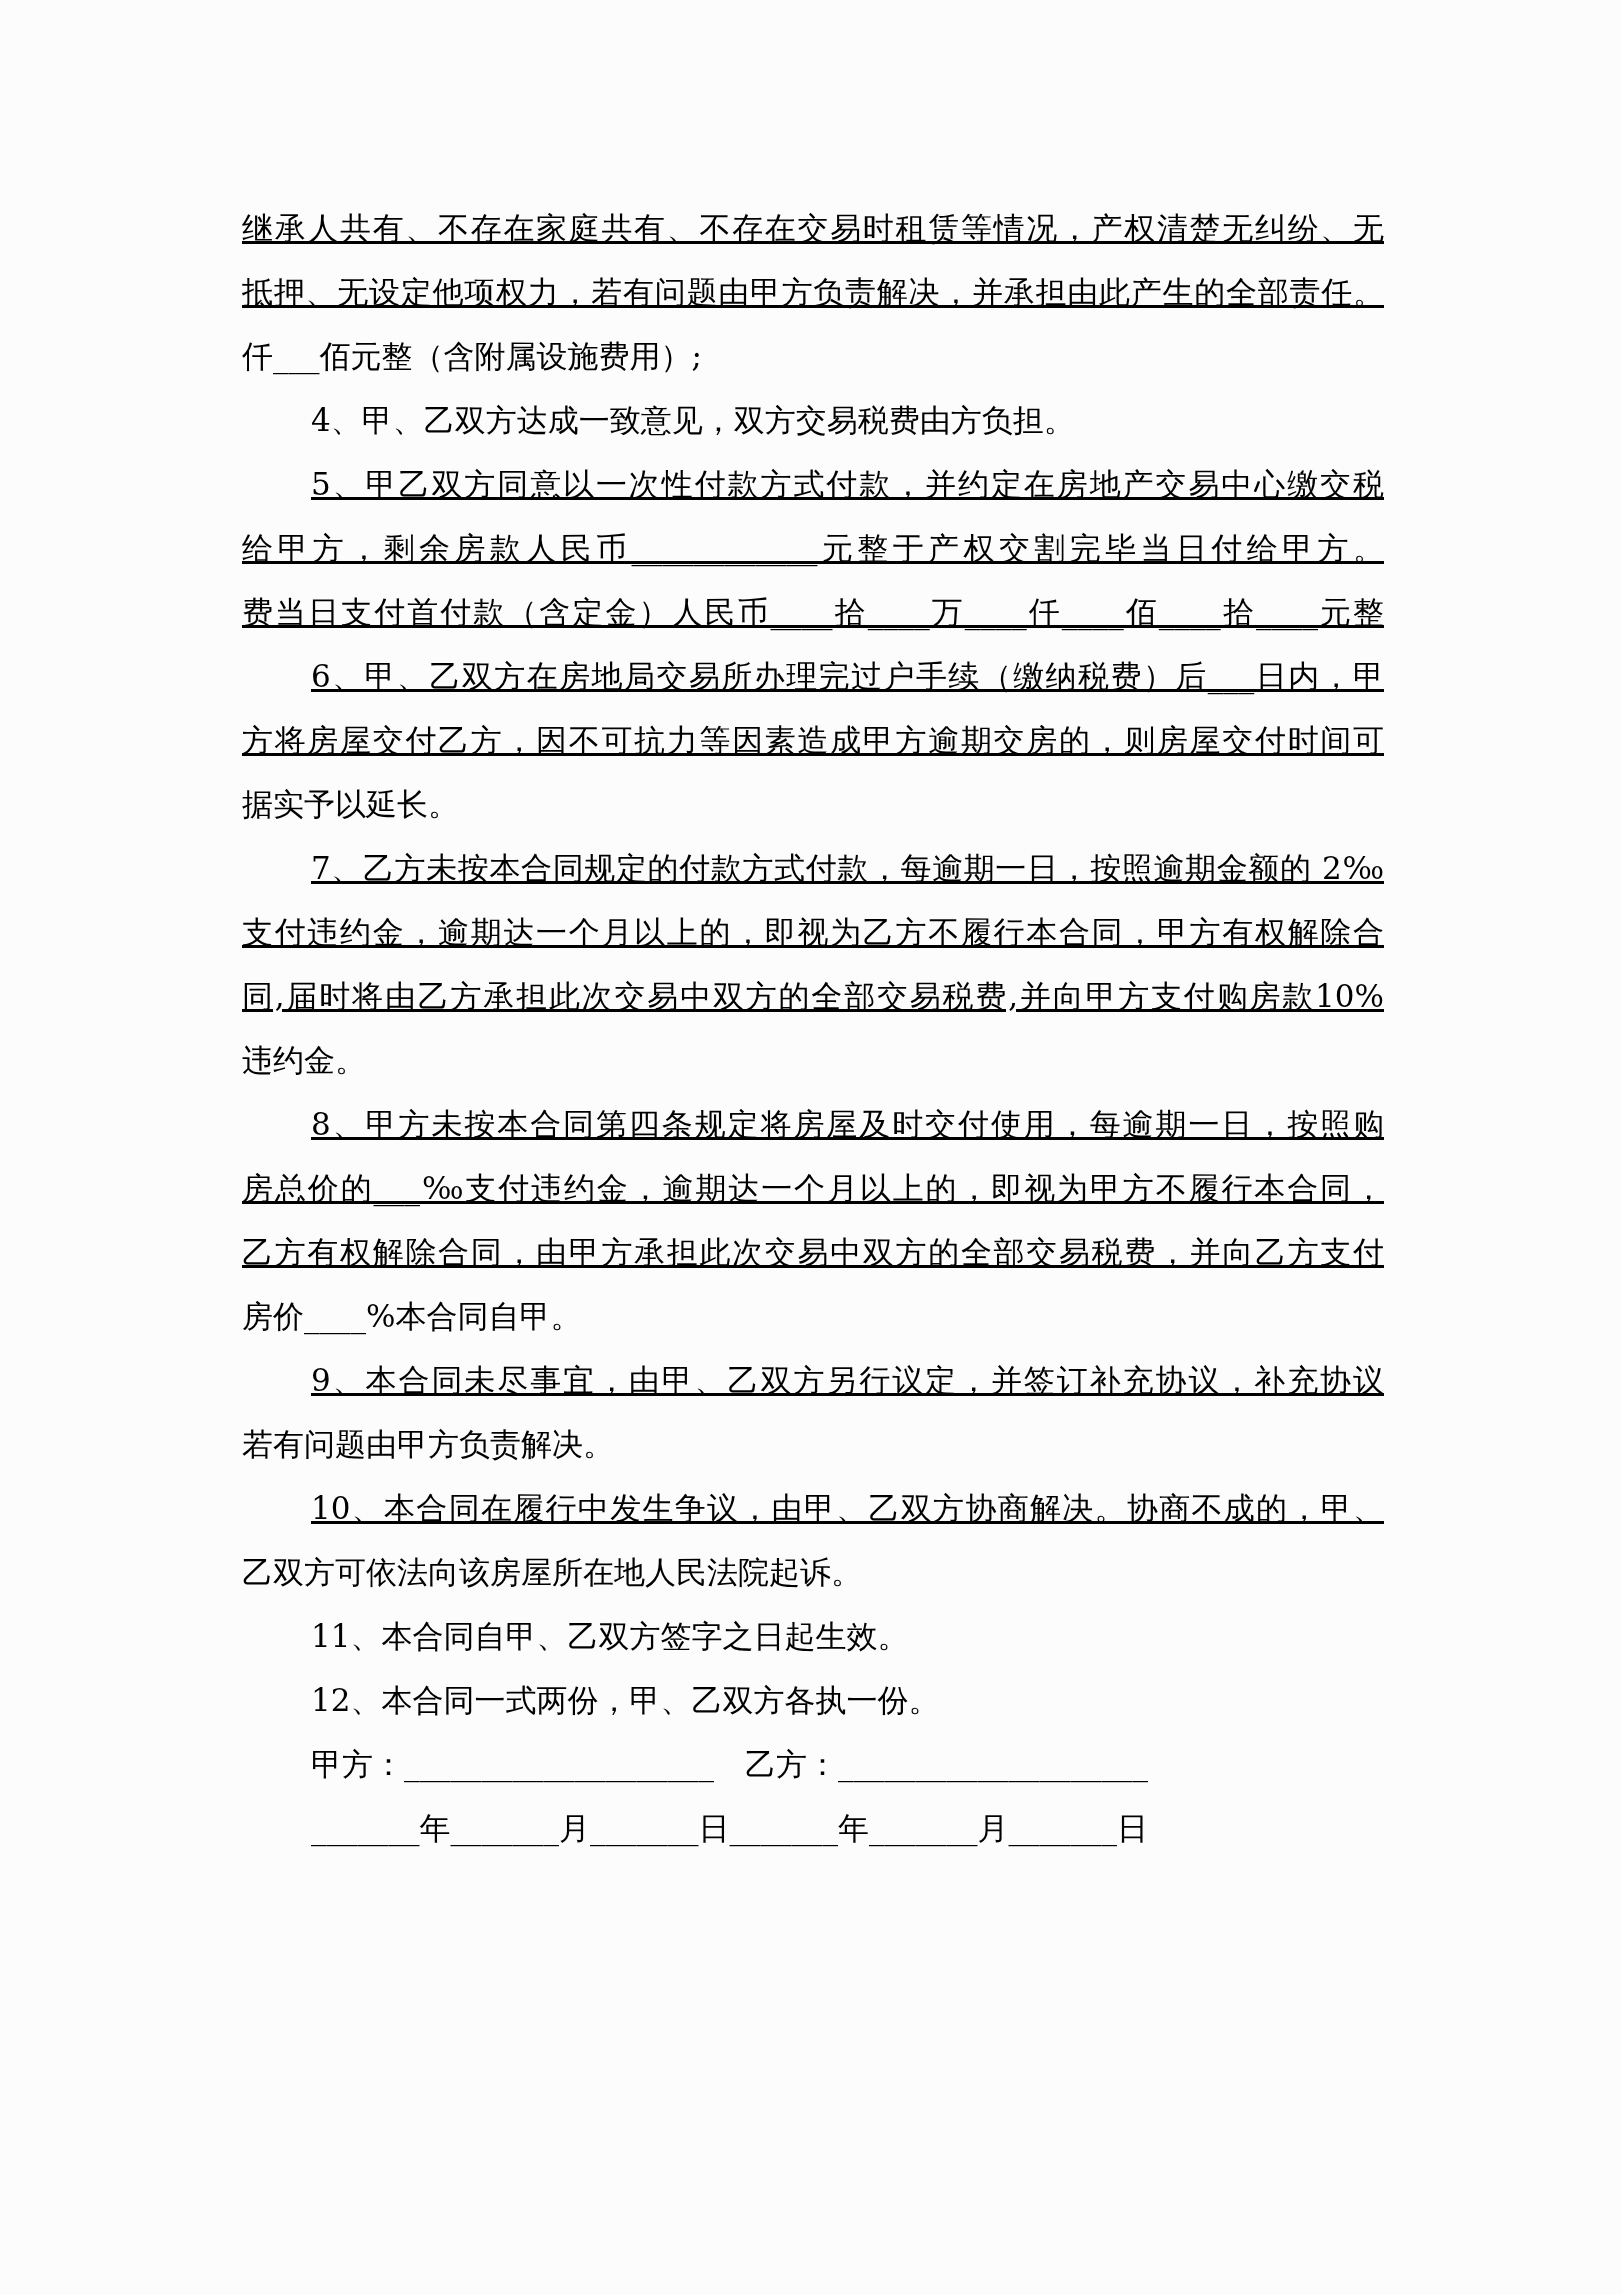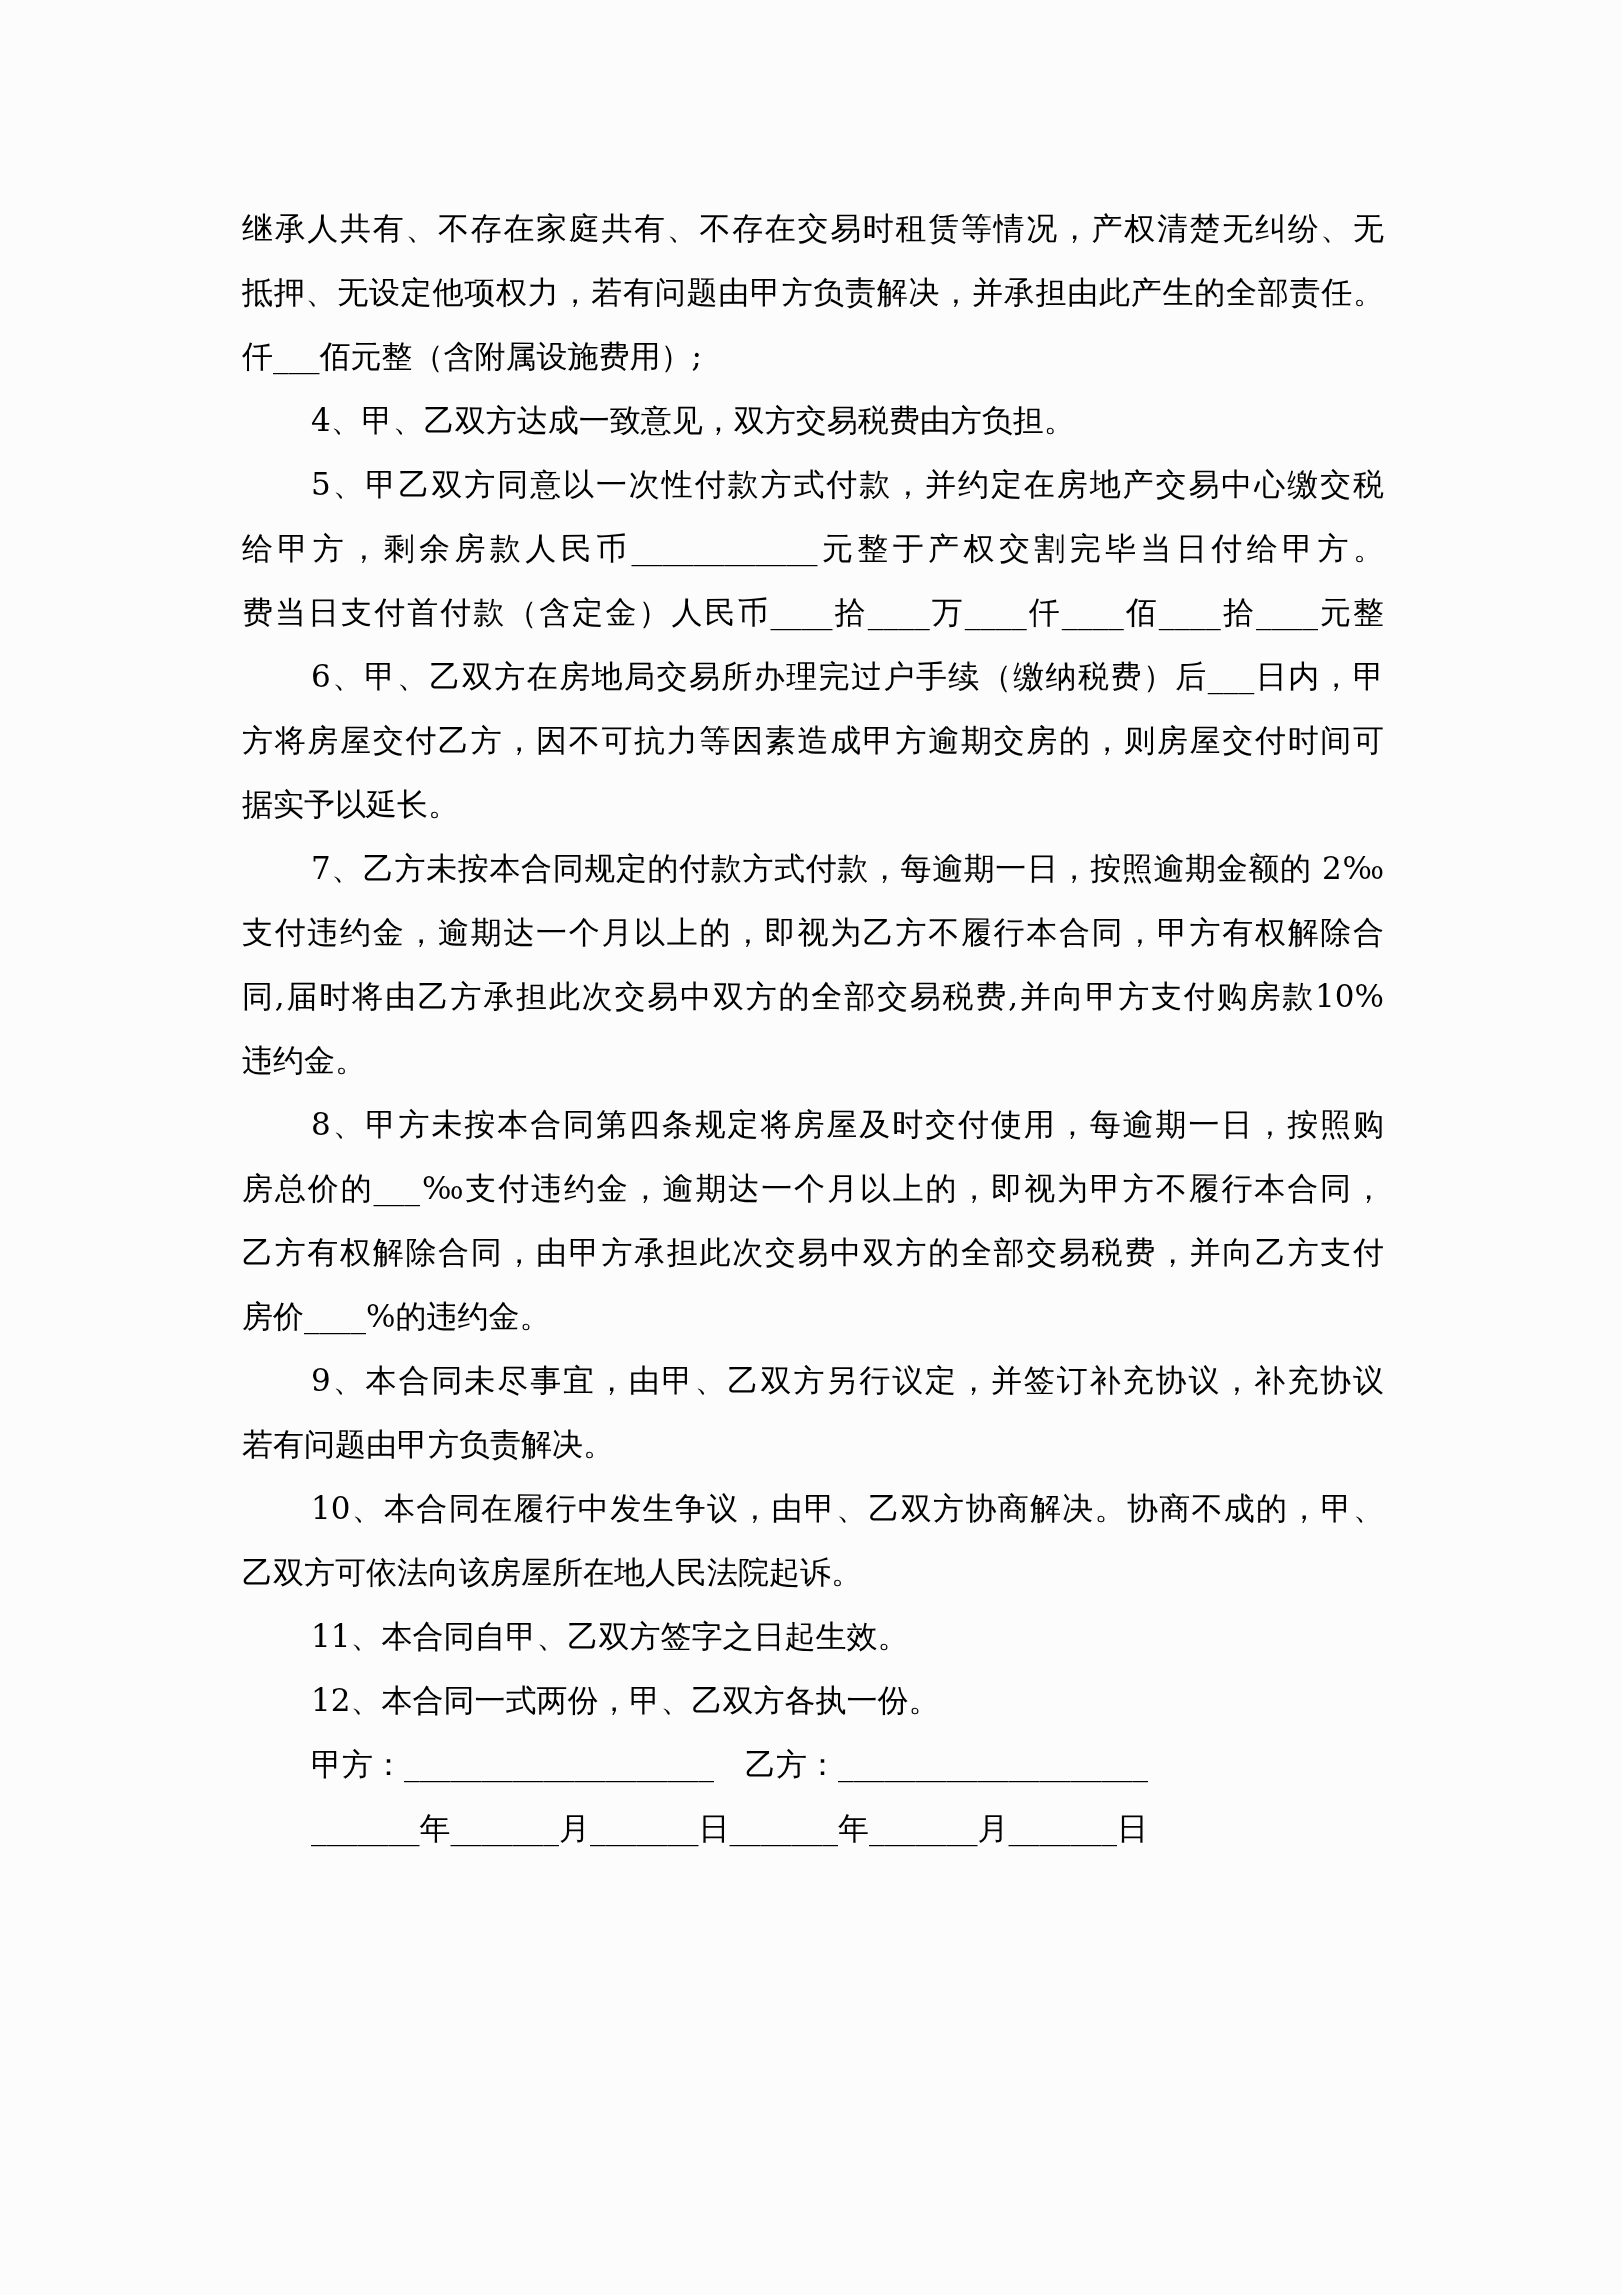--- a/index.html
+++ b/index.html
@@ -29,20 +29,21 @@
   }
   .line{
     line-height:64px;
     white-space:pre-wrap;
     font-kerning:none;
   }
   .line.justify{
     text-align:justify;
     text-align-last:justify;
     text-justify:inter-character;
+    text-decoration:underline;
   }
   .line.indent{
     text-indent:69px;
   }
 </style>
 </head>
 <body>
 
 <div class="page">
   <div class="body-block">
@@ -56,21 +57,21 @@
       <div class="line justify indent">6、甲、乙双方在房地局交易所办理完过户手续（缴纳税费）后___日内，甲</div>
       <div class="line justify">方将房屋交付乙方，因不可抗力等因素造成甲方逾期交房的，则房屋交付时间可</div>
       <div class="line">据实予以延长。</div>
       <div class="line justify indent">7、乙方未按本合同规定的付款方式付款，每逾期一日，按照逾期金额的 2‰</div>
       <div class="line justify">支付违约金，逾期达一个月以上的，即视为乙方不履行本合同，甲方有权解除合</div>
       <div class="line justify">同,届时将由乙方承担此次交易中双方的全部交易税费,并向甲方支付购房款10%</div>
       <div class="line">违约金。</div>
       <div class="line justify indent">8、甲方未按本合同第四条规定将房屋及时交付使用，每逾期一日，按照购</div>
       <div class="line justify">房总价的___‰支付违约金，逾期达一个月以上的，即视为甲方不履行本合同，</div>
       <div class="line justify">乙方有权解除合同，由甲方承担此次交易中双方的全部交易税费，并向乙方支付</div>
-      <div class="line">房价____%的违约金。</div>
+      <div class="line">房价____%本合同自甲。</div>
       <div class="line justify indent">9、本合同未尽事宜，由甲、乙双方另行议定，并签订补充协议，补充协议</div>
       <div class="line">若有问题由甲方负责解决。</div>
       <div class="line justify indent">10、本合同在履行中发生争议，由甲、乙双方协商解决。协商不成的，甲、</div>
       <div class="line">乙双方可依法向该房屋所在地人民法院起诉。</div>
       <div class="line indent">11、本合同自甲、乙双方签字之日起生效。</div>
       <div class="line indent">12、本合同一式两份，甲、乙双方各执一份。</div>
       <div class="line indent">甲方：____________________　乙方：____________________</div>
       <div class="line indent">_______年_______月_______日_______年_______月_______日</div>
     </div>
 </div>

